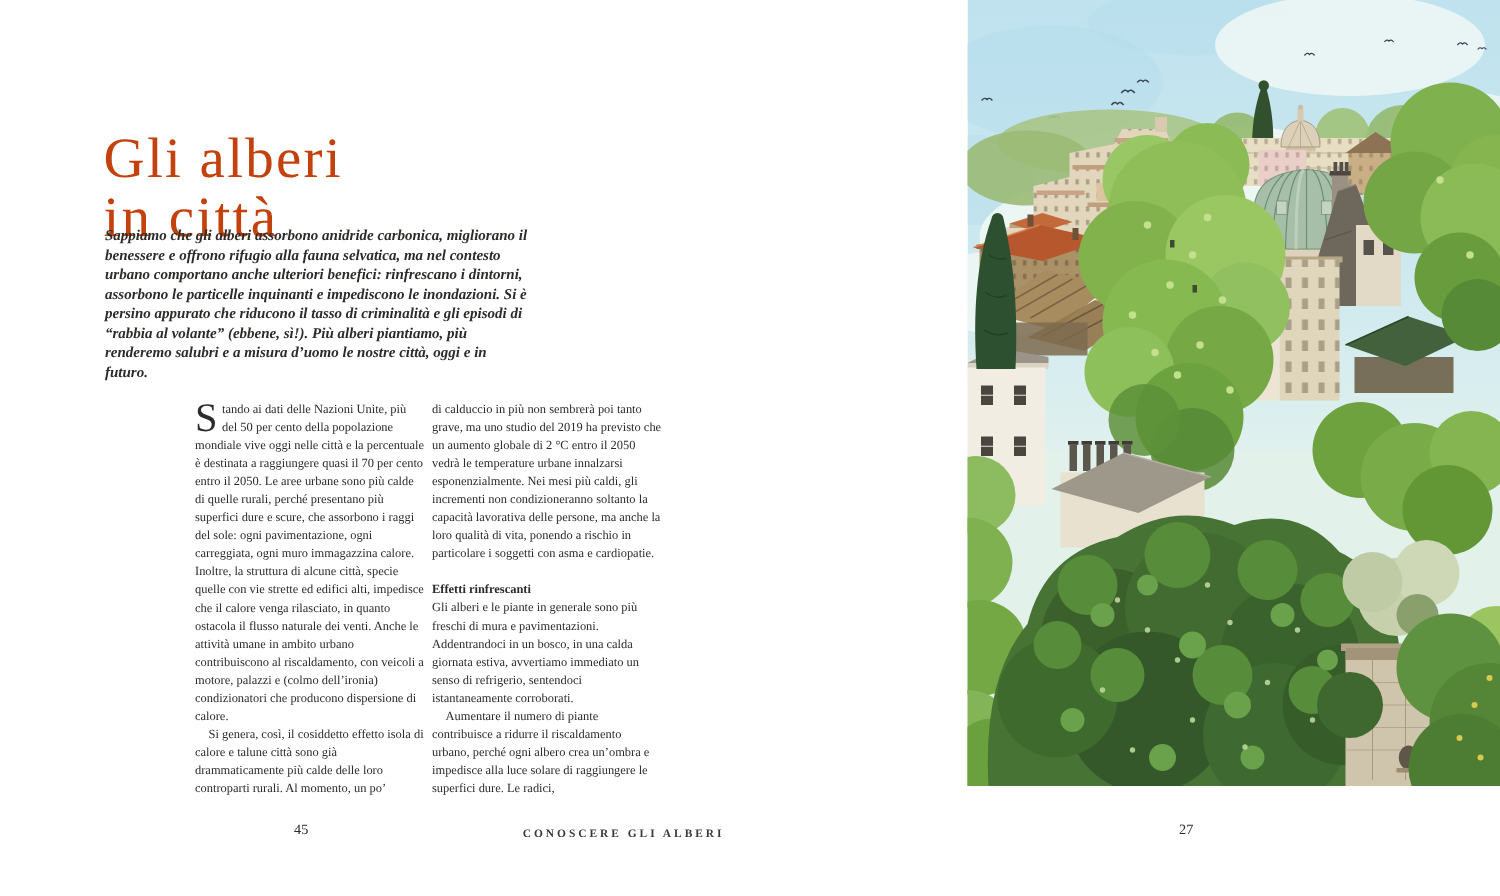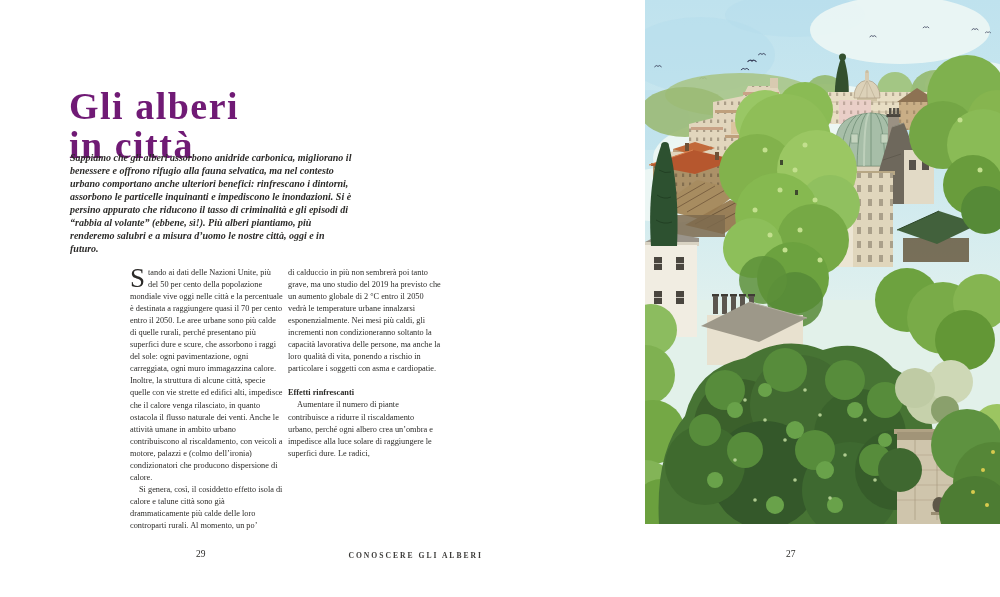--- a/index.html
+++ b/index.html
@@ -1,21 +1,21 @@
 <!DOCTYPE html>
 <html><head>
 <meta charset="utf-8">
 <style>
   html,body{margin:0;padding:0;background:#ffffff;}
   .spread{position:relative;width:1000px;height:597px;background:#ffffff;overflow:hidden;
           font-family:"Liberation Serif", serif;color:#2e2d2b;}
 
   
   .title{position:absolute;left:69px;top:62px;font-size:38px;line-height:39px;
-         font-weight:700;letter-spacing:1.5px;color:#701a75;}
+         font-weight:400;letter-spacing:1.5px;color:#c2410c;}
   .title .tline{display:block;}
   .intro{position:absolute;left:70px;top:151px;width:284px;font-size:10px;line-height:13px;
          font-style:italic;font-weight:bold;color:#2c2b29;}
   .col{position:absolute;top:267px;width:153px;font-size:8.3px;line-height:12.05px;
        text-align:left;color:#2c2b29;}
   .col1{left:130px;} .col2{left:288px;}
   .col p{margin:0;}
   .col p.indent{text-indent:9px;}
   .drop{float:left;font-size:27px;line-height:21px;padding:1px 3px 0 0;color:#2c2b29;}
   .subhead{font-weight:bold;margin-top:12px !important;}
@@ -42,24 +42,25 @@
     <div class="intro">Sappiamo che gli alberi assorbono anidride carbonica, migliorano il benessere e offrono rifugio alla fauna selvatica, ma nel contesto urbano comportano anche ulteriori benefici: rinfrescano i dintorni, assorbono le particelle inquinanti e impediscono le inondazioni. Si è persino appurato che riducono il tasso di criminalità e gli episodi di “rabbia al volante” (ebbene, sì!). Più alberi piantiamo, più renderemo salubri e a misura d’uomo le nostre città, oggi e in futuro.</div>
 
     <div class="col col1">
       <p><span class="drop">S</span><span>tando ai dati delle Nazioni Unite, più del 50 per cento della popolazione mondiale vive oggi nelle città e la percentuale è destinata a raggiungere quasi il 70 per cento entro il 2050. Le aree urbane sono più calde di quelle rurali, perché presentano più superfici dure e scure, che assorbono i raggi del sole: ogni pavimentazione, ogni carreggiata, ogni muro immagazzina calore. Inoltre, la struttura di alcune città, specie quelle con vie strette ed edifici alti, impedisce che il calore venga rilasciato, in quanto ostacola il flusso naturale dei venti. Anche le attività umane in ambito urbano contribuiscono al riscaldamento, con veicoli a motore, palazzi e (colmo dell’ironia) condizionatori che producono dispersione di calore.</span></p>
       <p class="indent">Si genera, così, il cosiddetto effetto isola di calore e talune città sono già drammaticamente più calde delle loro controparti rurali. Al momento, un po’</p>
     </div>
 
     <div class="col col2">
       <p>di calduccio in più non sembrerà poi tanto grave, ma uno studio del 2019 ha previsto che un aumento globale di 2 °C entro il 2050 vedrà le temperature urbane innalzarsi esponenzialmente. Nei mesi più caldi, gli incrementi non condizioneranno soltanto la capacità lavorativa delle persone, ma anche la loro qualità di vita, ponendo a rischio in particolare i soggetti con asma e cardiopatie.</p>
       <p class="subhead">Effetti rinfrescanti</p>
+      <p>Gli alberi e le piante in generale sono più freschi di mura e pavimentazioni. Addentrandoci in un bosco, in una calda giornata estiva, avvertiamo immediato un senso di refrigerio, sentendoci istantaneamente corroborati.</p>
       <p class="indent">Aumentare il numero di piante contribuisce a ridurre il riscaldamento urbano, perché ogni albero crea un’ombra e impedisce alla luce solare di raggiungere le superfici dure. Le radici,</p>
     </div>
 
-    <div class="pagenum pn-left">29</div>
+    <div class="pagenum pn-left">45</div>
     <div class="footer-label">CONOSCERE GLI ALBERI</div>
   </div>
 
   <div>
     <div class="illustration-frame">
       <svg width="355" height="524" viewBox="0 0 355 524" xmlns="http://www.w3.org/2000/svg">
         <defs>
           <linearGradient id="skyG" x1="0" y1="0" x2="0" y2="1">
             <stop offset="0" stop-color="#bfe2ee"></stop>
             <stop offset="0.55" stop-color="#cde9ef"></stop>

